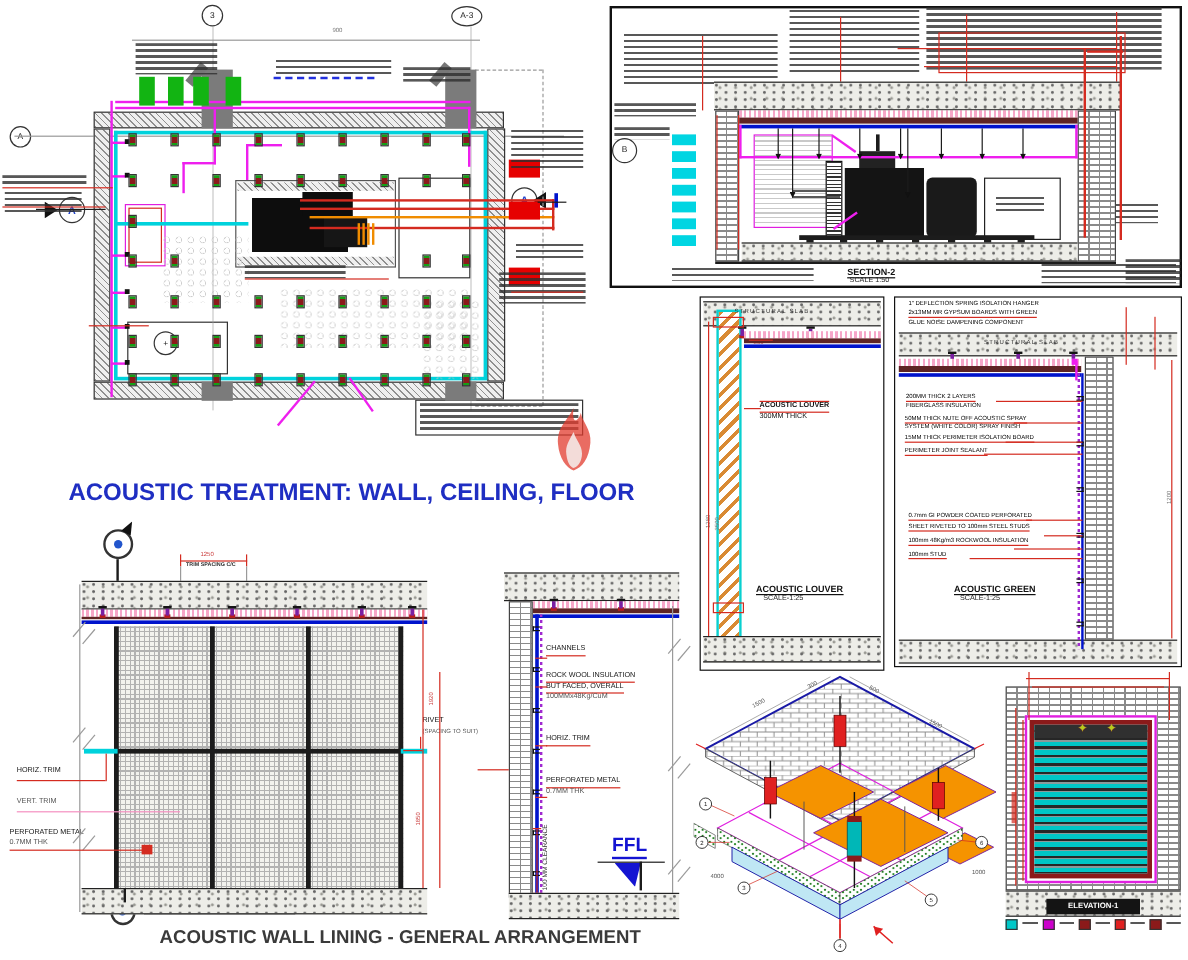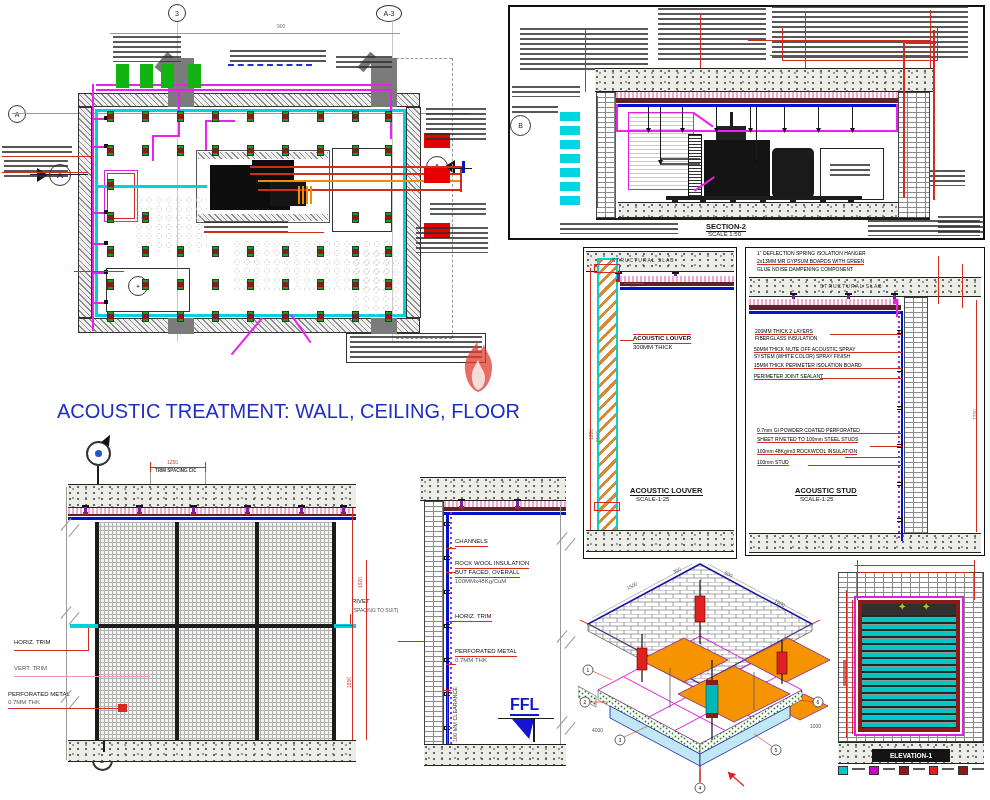--- a/index.html
+++ b/index.html
@@ -52,21 +52,22 @@
 </head>
 <body>
 
 <div id="canvas">
 
   <svg class="abs" style="left:458px;top:338px;z-index:41;" width="40" height="56" viewBox="0 0 40 56">
     <path d="M20 2 C14 14 6 18 7 32 C8 44 14 52 20 54 C27 52 33 44 34 31 C35 20 27 13 26 6 C24 14 18 16 20 2 Z" fill="#e23b2e" opacity=".75"></path>
     <path d="M20 22 C16 30 13 33 14 41 C15 48 17 51 20 52 C24 51 27 46 27 40 C27 33 22 29 20 22 Z" fill="#f5f0ee" opacity=".85"></path>
   </svg>
 
-  <div class="abs" style="left:57px;top:400px;font-size:20px;font-weight:normal;color:#1f2ec2;z-index:50;">ACOUSTIC TREATMENT: WALL, CEILING, FLOOR</div>
+  <div class="abs" style="left:57px;top:400px;font-size:20px;font-weight:bold;color:#1f2ec2;z-index:50;">ACOUSTIC TREATMENT: WALL, CEILING, FLOOR</div>
+  <div class="abs" style="left:133px;top:773px;font-size:15.5px;font-weight:bold;color:#3a3a3a;z-index:50;">ACOUSTIC WALL LINING - GENERAL ARRANGEMENT</div>
 
   <div class="abs bubble" style="left:168px;top:4px;width:18px;height:18px;">
       <span>3</span>
     </div>
   <div class="abs bubble" style="left:376px;top:5px;width:26px;height:17px;border-radius:50%;">
       <span>A-3</span>
     </div>
   <div class="abs bubble" style="left:8px;top:105px;width:18px;height:18px;">
       <span>A</span>
     </div>
@@ -131,21 +132,21 @@
   <div class="abs lbl5" style="left:755px;top:335px;">FIBERGLASS INSULATION</div>
   <div class="abs lbl5 ur" style="left:754px;top:346px;">50MM THICK NUTE OFF ACOUSTIC SPRAY</div>
   <div class="abs lbl5" style="left:754px;top:353px;">SYSTEM (WHITE COLOR) SPRAY FINISH</div>
   <div class="abs lbl5 ur" style="left:754px;top:362px;">15MM THICK PERIMETER ISOLATION BOARD</div>
   <div class="abs lbl5 ur" style="left:754px;top:373px;">PERIMETER JOINT SEALANT</div>
   <div class="abs lbl5 ur" style="left:757px;top:427px;">0.7mm GI POWDER COATED PERFORATED</div>
   <div class="abs lbl5 ur" style="left:757px;top:436px;">SHEET RIVETED TO 100mm STEEL STUDS</div>
   <div class="abs lbl5 ur" style="left:757px;top:448px;">100mm 48Kg/m3 ROCKWOOL INSULATION</div>
   <div class="abs lbl5 ur" style="left:757px;top:459px;">100mm STUD</div>
   <div class="abs dim vrt" style="left:972px;top:420px;">1200</div>
-  <div class="abs title-sm" style="left:795px;top:486px;">ACOUSTIC STUD</div>
+  <div class="abs title-sm" style="left:795px;top:486px;">ACOUSTIC GREEN</div>
   <div class="abs scale-sm" style="left:800px;top:496px;">SCALE-1:25</div>
   <div class="abs speckle" style="left:749px;top:533px;width:232px;height:20px;"></div>
 
   <div class="abs bubble" style="left:86px;top:441px;width:25px;height:25px;border-width:2px;"></div>
   <div class="abs" style="left:95px;top:450px;width:7px;height:7px;border-radius:50%;background:#2255cc;"></div>
   <div class="abs" style="left:103px;top:434px;width:9px;height:11px;background:#111;clip-path:polygon(0 100%,50% 0,100% 100%);transform:rotate(28deg);"></div>
   <div class="abs dimr" style="left:167px;top:459px;">1250</div>
   <div class="abs" style="left:155px;top:468px;font-size:4.5px;color:#333;font-weight:bold;">TRIM SPACING C/C</div>
   <div class="abs mesh" style="left:96px;top:522px;width:240px;height:218px;"></div>
   <div class="abs lbl" style="left:14px;top:639px;">HORIZ. TRIM</div>

